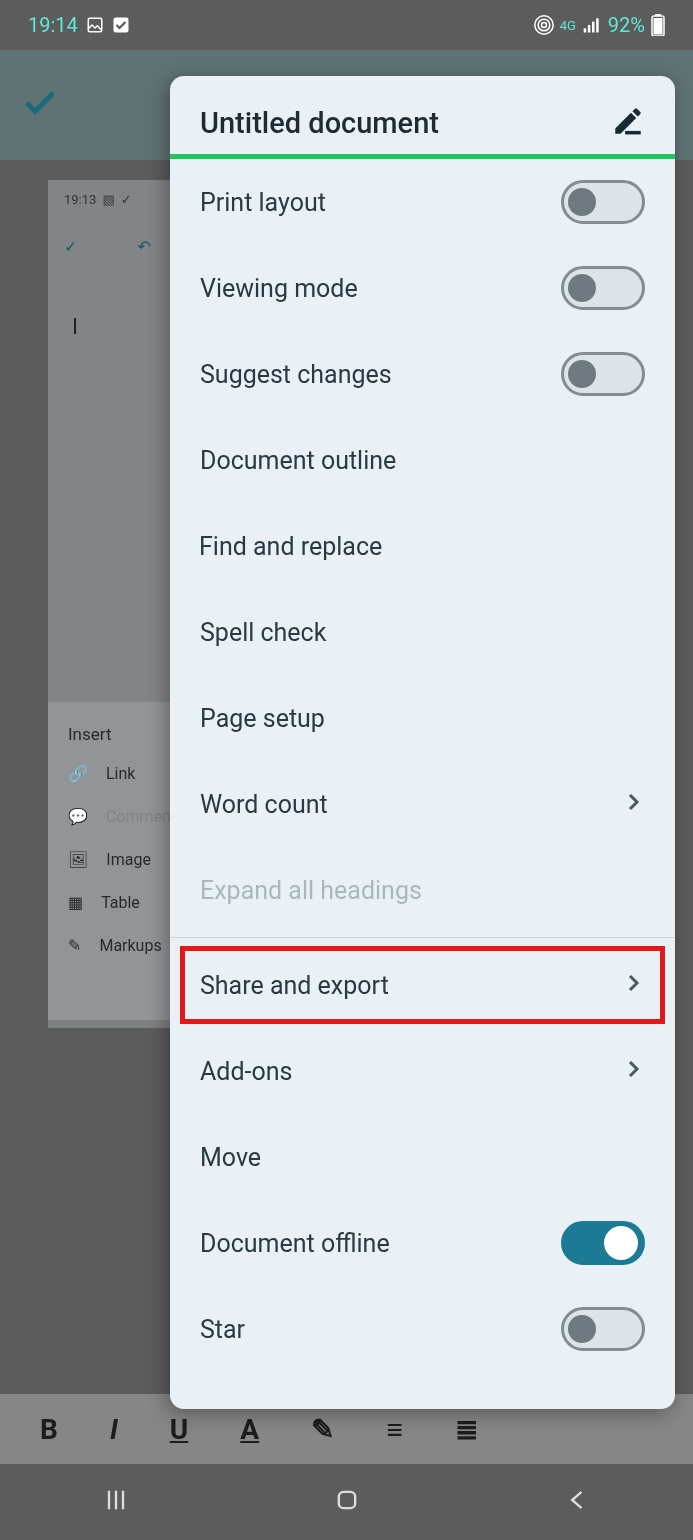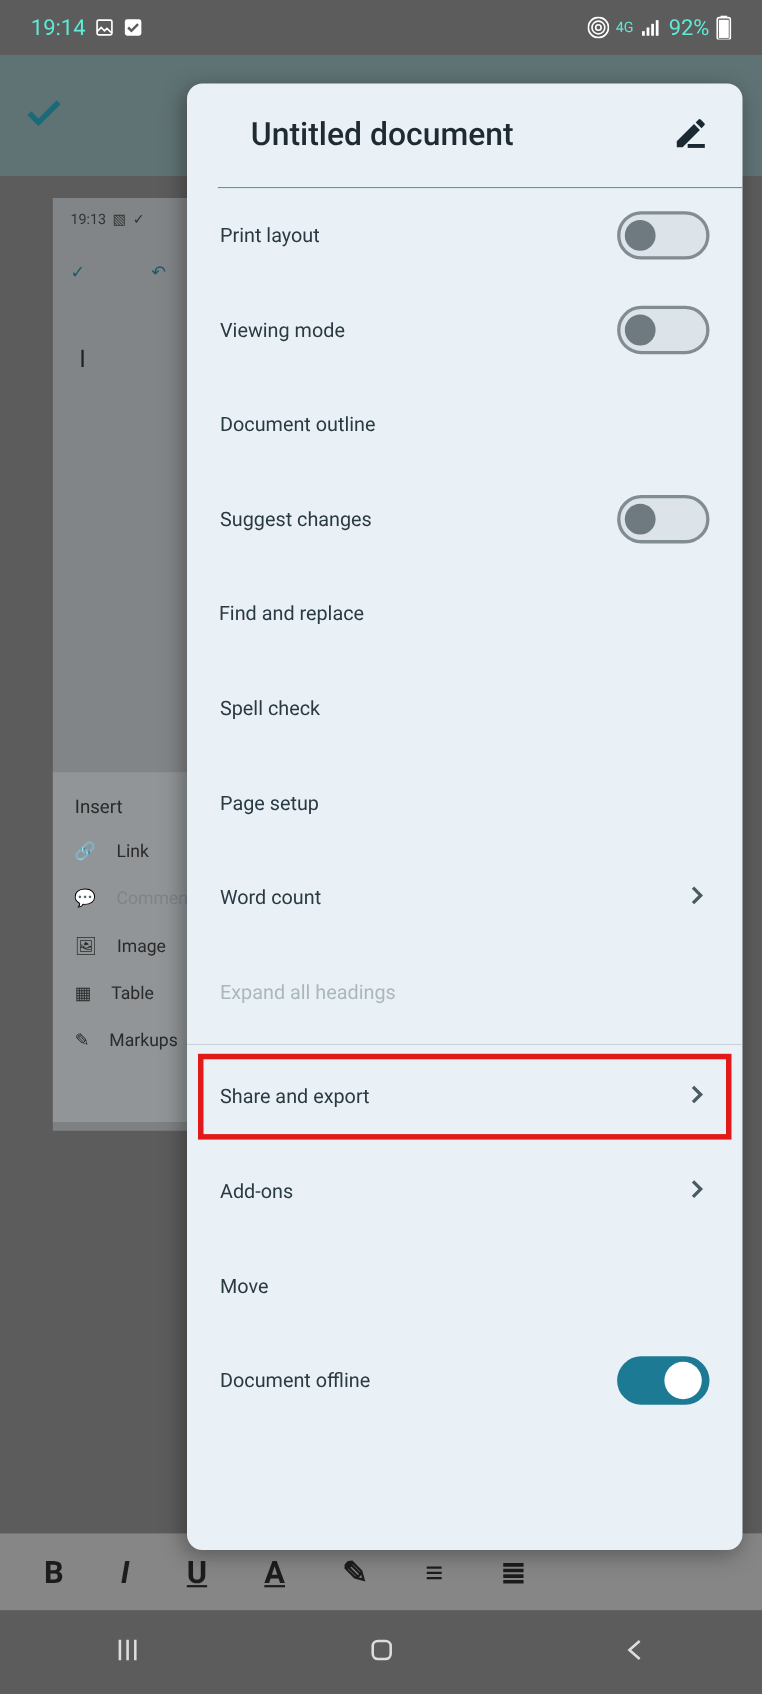--- a/index.html
+++ b/index.html
@@ -115,23 +115,22 @@
       border-radius: 14px;
       box-shadow: -3px 4px 20px rgba(0,0,0,0.35);
       display: flex;
       flex-direction: column;
       overflow: hidden;
     }
     .menu-header {
       display: flex;
       align-items: center;
       justify-content: space-between;
-      padding: 28px 30px 28px 30px;
-      border-bottom: 1px solid #22c55e;
-      margin-left: 28px;
+      padding: 28px 30px 12px 30px;
+      border-bottom: 5px solid #22c55e;
     }
     .menu-title {
       font-size: 29px;
       font-weight: 500;
       color: #1f2b33;
     }
     .menu-body {
       flex: 1;
       overflow-y: auto;
     }
@@ -139,21 +138,21 @@
       display: flex;
       align-items: center;
       justify-content: space-between;
       padding: 0 30px;
       height: 86px;
     }
     .menu-item.disabled .menu-label {
       color: #aab7bf;
     }
     .menu-label {
-      font-size: 18px;
+      font-size: 25px;
       color: #2a3a42;
     }
     .menu-sep {
       border-top: 1px solid #c9d3d9;
       margin: 4px 0;
     }
     
     .toggle {
       width: 84px;
       height: 44px;
@@ -332,27 +331,27 @@
           <div class="knob"></div>
         </div>
       </div>
       <div class="menu-item" style="position: relative; align-items: center;">
         <span class="menu-label">Viewing mode</span>
         <div class="toggle">
           <div class="knob"></div>
         </div>
       </div>
       <div class="menu-item" style="position: relative;">
-        <span class="menu-label">Document outline</span>
-      </div>
-      <div class="menu-item" style="position: relative;">
         <span class="menu-label">Suggest changes</span>
         <div class="toggle">
           <div class="knob"></div>
         </div>
+      </div>
+      <div class="menu-item" style="position: relative;">
+        <span class="menu-label">Document outline</span>
       </div>
       <div class="menu-item" style="position: relative; padding-left: 29px;">
         <span class="menu-label">Find and replace</span>
       </div>
       <div class="menu-item" style="position: relative;">
         <span class="menu-label">Spell check</span>
       </div>
       <div class="menu-item" style="position: relative;">
         <span class="menu-label">Page setup</span>
       </div>
@@ -381,14 +380,20 @@
       </div>
       <div class="menu-item" style="position: relative;">
         <span class="menu-label">Move</span>
       </div>
       <div class="menu-item" style="position: relative;">
         <span class="menu-label">Document offline</span>
         <div class="toggle on">
           <div class="knob"></div>
         </div>
       </div>
+      <div class="menu-item" style="position: relative;">
+        <span class="menu-label">Star</span>
+        <div class="toggle">
+          <div class="knob"></div>
+        </div>
+      </div>
     </div>
 </div>
 
 </body></html>

